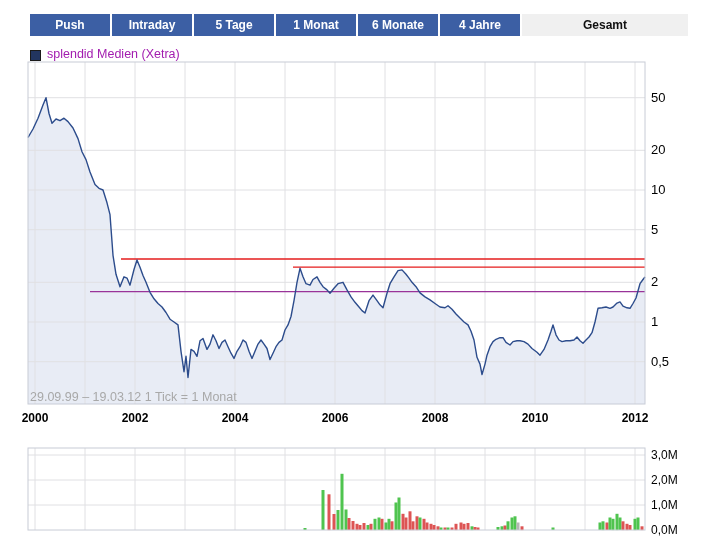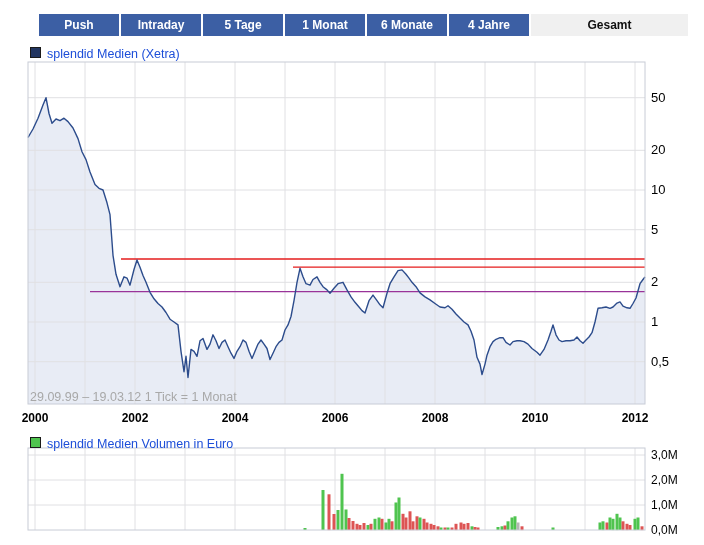--- a/index.html
+++ b/index.html
@@ -1,25 +1,25 @@
 <!DOCTYPE html>
 <html style="--tab-blue: #3c5fa4; --tab-active: #f0f0f0;"><head>
 <meta charset="utf-8">
 <style>
   html,body{margin:0;padding:0;background:#fff;}
   #app{position:relative;width:704px;height:545px;background:#fff;overflow:hidden;
        font-family:"Liberation Sans",sans-serif;}
   #chart-svg{position:absolute;left:0;top:0;}
   .tabbar{position:absolute;left:0;top:14px;width:704px;height:22px;display:flex;
-          padding-left:39px;box-sizing:border-box;}
+          padding-left:30px;box-sizing:border-box;}
   .tab{width:80px;margin-right:2px;background:var(--tab-blue,#3c5fa4);color:#fff;
        font-weight:bold;font-size:12px;line-height:22px;text-align:center;cursor:pointer;
        white-space:nowrap;}
   .tab.active{flex:1;margin-right:16px;background:var(--tab-active,#f0f0f0);color:#101010;}
-  .legend{position:absolute;display:flex;align-items:flex-start;font-size:12.5px;color:#1d4ed8;height:14px;}
+  .legend{position:absolute;display:flex;align-items:flex-end;font-size:12.5px;color:#a21caf;height:14px;}
   .legend .swatch{width:9px;height:9px;border:1px solid #1a1a1a;margin-right:6px;flex:none;}
   #legend-price{left:30px;top:47px;}
   #legend-volume{left:30px;top:437px;}
 </style>
 </head>
 <body>
 
 <div id="app">
   <svg id="chart-svg" width="704" height="545">
       <rect x="28" y="62" width="617" height="342" fill="#ffffff"></rect>
@@ -162,17 +162,13 @@
       <div class="tab">6 Monate</div>
       <div class="tab">4 Jahre</div>
       <div class="tab active">Gesamt</div>
     </div>
 
   <div class="legend" id="legend-price">
     <span class="swatch" id="swatch-price" style="background: rgb(34, 53, 96);"></span>
     <span>splendid Medien (Xetra)</span>
   </div>
 
-  <div class="legend" id="legend-volume">
-    <span class="swatch" id="swatch-volume" style="background: rgb(79, 196, 79);"></span>
-    <span>splendid Medien Volumen in Euro</span>
-  </div>
 </div>
 
 </body></html>

